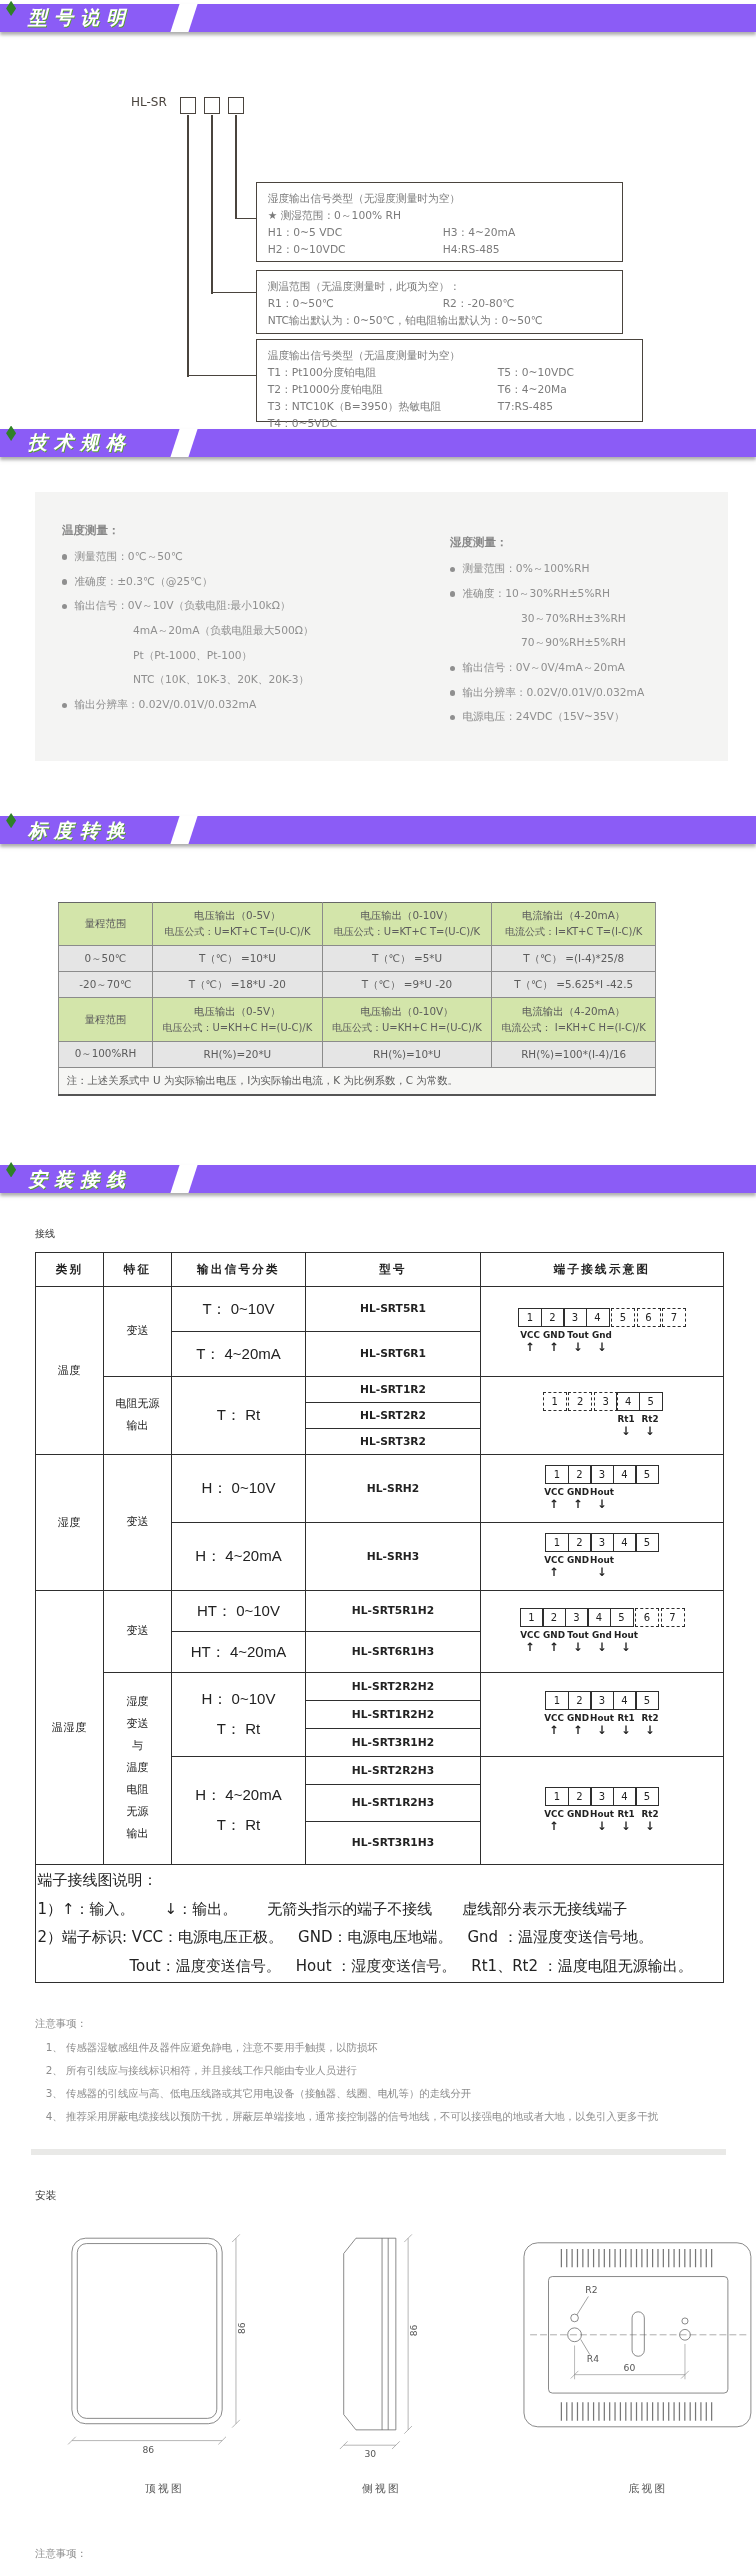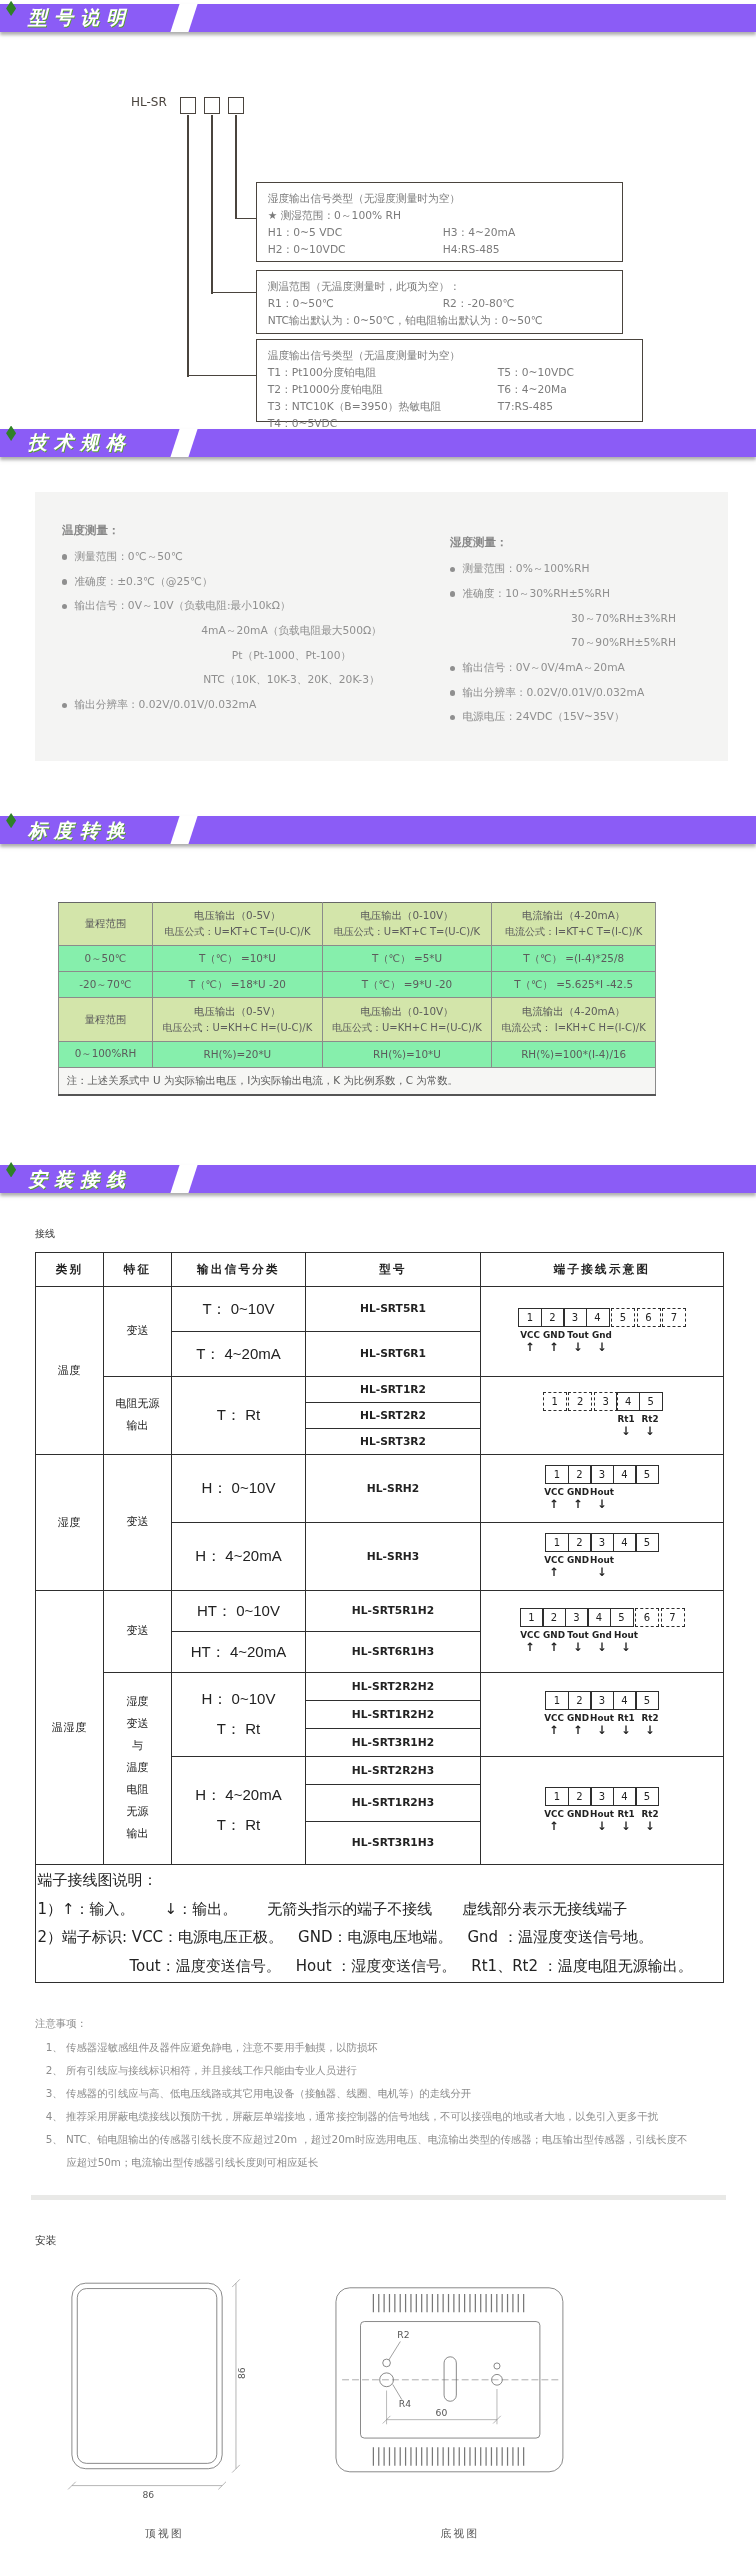--- a/index.html
+++ b/index.html
@@ -29,29 +29,29 @@
   .mrow .c1 { width: 175px; }
   .mrow .c1w { width: 230px; }
   
   .specs { margin: 35px 0 0 35px; width: 693px; background: #f4f4f3;
            padding: 31px 0 26px 27px; display: flex; }
   .speccol1 { width: 388px; }
   .speccol2 { width: 276px; padding-top: 12.3px; }
   .spec-title { font-weight: bold; color: #878787; font-size: 11.5px; margin-bottom: 12.3px; }
   .bullet { display: flex; color: #8f8f8f; font-size: 10.7px; margin: 10.7px 0; }
   .dot { width: 5.4px; height: 5.4px; border-radius: 50%; background: #8f8f8f; margin: 4.6px 7px 0 0; flex: none; }
-  .sub { margin: 10.7px 0 10.7px 71px; color: #8f8f8f; font-size: 10.7px; text-align: center; }
+  .sub { margin: 10.7px 0 10.7px 71px; color: #8f8f8f; font-size: 10.7px; }
   
   .scale { margin: 58px 0 0 58px; border-collapse: collapse; width: 598px;
            font-size: 10.4px; color: #5c5c5c; text-align: center; }
   .scale td { border: 0.8px solid #8b8b8b; padding: 3.8px 3.1px; }
   .scale .ghead td { background: #d3e5aa; border-top: 1.5px solid #666; }
   .scale .tt { margin: 2.3px 0; }
   .scale .ff { margin: 2.3px 0; font-size: 10px; }
-  .scale .drow td { background: #86efac; height: 26px; }
+  .scale .drow td { background: #e5e5e5; height: 26px; }
   .scale .noterow td { background: #f6f6f4; text-align: left; padding: 6.1px 7.7px;
                        border-bottom: 2.3px solid #555; }
   .scale .col0 { width: 94px; }
   
   .wlabel { margin: 34px 0 0 35px; font-size: 10px; color: #333; }
   .wtable { margin: 10.7px 0 0 35px; border-collapse: collapse; width: 687px;
             color: #222; text-align: center; table-layout: fixed; }
   .wtable td, .wtable th { border: 1.5px solid #2e2e2e; padding: 1.5px; }
   .wtable th { height: 34px; font-size: 11.5px; font-weight: bold; letter-spacing: 2.3px; }
   .cat { font-size: 11px; letter-spacing: 0.8px; }
@@ -545,22 +545,20 @@
 </tbody>
   </table>
 
 <div class="notes">
   <div class="nt">注意事项：</div>
   <ul>
     <li>1、 传感器湿敏感组件及器件应避免静电，注意不要用手触摸，以防损坏</li>
     <li>2、 所有引线应与接线标识相符，并且接线工作只能由专业人员进行</li>
     <li>3、 传感器的引线应与高、低电压线路或其它用电设备（接触器、线圈、电机等）的走线分开</li>
     <li>4、 推荐采用屏蔽电缆接线以预防干扰，屏蔽层单端接地，通常接控制器的信号地线，不可以接强电的地或者大地，以免引入更多干扰</li>
-    <li>5、 NTC、铂电阻输出的传感器引线长度不应超过20m ，超过20m时应选用电压、电流输出类型的传感器；电压输出型传感器，引线长度不
-　　应超过50m；电流输出型传感器引线长度则可相应延长</li>
   </ul>
 </div>
 
 <div class="divider"></div>
 
 <div class="ilabel">安装</div>
 
 <div class="draw">
 
   <div class="dblock g1">
@@ -572,20 +570,36 @@
       <line x1="223" y1="259" x2="233" y2="249" stroke="#888" stroke-width="0.8"></line>
       <text x="240" y="137" font-size="12" fill="#555" stroke="none" transform="rotate(-90 240 137)">86</text>
       <line x1="14" y1="276" x2="210" y2="276" stroke="#888" stroke-width="0.8"></line>
       <line x1="9" y1="281" x2="19" y2="271" stroke="#888" stroke-width="0.8"></line>
       <line x1="205" y1="281" x2="215" y2="271" stroke="#888" stroke-width="0.8"></line>
       <text x="106" y="292" font-size="12" fill="#555" stroke="none">86</text>
     </svg>
     <div class="dcap">顶视图</div>
   </div>
 
+  <div class="dblock g2">
+    <svg width="104" height="230" viewBox="0 0 135 300" fill="none" stroke="#666" stroke-width="1">
+      <polygon points="28,32 44,12 96,12 96,262 44,262 28,242"></polygon>
+      <line x1="78" y1="12" x2="78" y2="262"></line>
+      <line x1="86" y1="12" x2="86" y2="262"></line>
+      <line x1="112" y1="12" x2="112" y2="262" stroke="#888" stroke-width="0.8"></line>
+      <line x1="107" y1="17" x2="117" y2="7" stroke="#888" stroke-width="0.8"></line>
+      <line x1="107" y1="267" x2="117" y2="257" stroke="#888" stroke-width="0.8"></line>
+      <text x="124" y="140" font-size="12" fill="#555" stroke="none" transform="rotate(-90 124 140)">86</text>
+      <line x1="28" y1="282" x2="96" y2="282" stroke="#888" stroke-width="0.8"></line>
+      <line x1="23" y1="287" x2="33" y2="277" stroke="#888" stroke-width="0.8"></line>
+      <line x1="91" y1="287" x2="101" y2="277" stroke="#888" stroke-width="0.8"></line>
+      <text x="55" y="298" font-size="12" fill="#555" stroke="none">30</text>
+    </svg>
+    <div class="dcap">侧视图</div>
+  </div>
 
   <div class="dblock">
     <svg width="261" height="230" viewBox="0 0 340 300" fill="none" stroke="#666" stroke-width="1">
       <rect x="18" y="18" width="296" height="240" rx="18"></rect>
       <line x1="66" y1="38" x2="268" y2="38" stroke="#777" stroke-width="24" stroke-dasharray="1.6 5.4"></line>
       <line x1="66" y1="238" x2="268" y2="238" stroke="#777" stroke-width="24" stroke-dasharray="1.6 5.4"></line>
       <rect x="50" y="62" width="234" height="152" rx="5"></rect>
       <line x1="26" y1="138" x2="308" y2="138" stroke-width="0.7" stroke-dasharray="9 4"></line>
       <circle cx="84" cy="116" r="5"></circle>
       <circle cx="84" cy="138" r="9"></circle>

